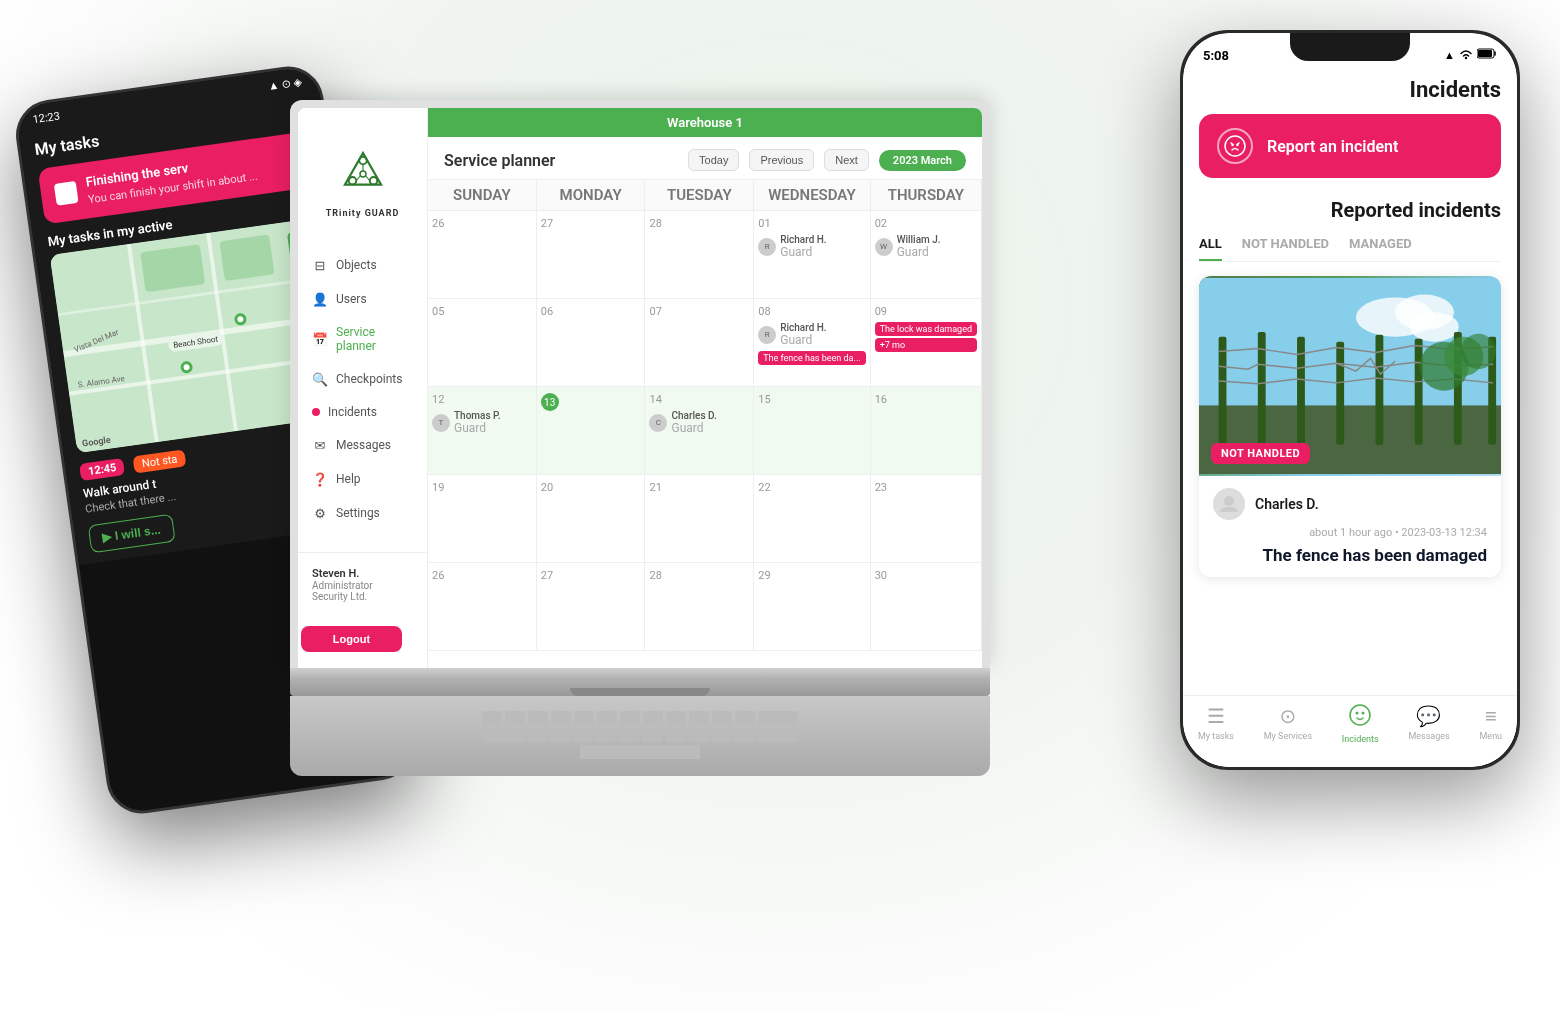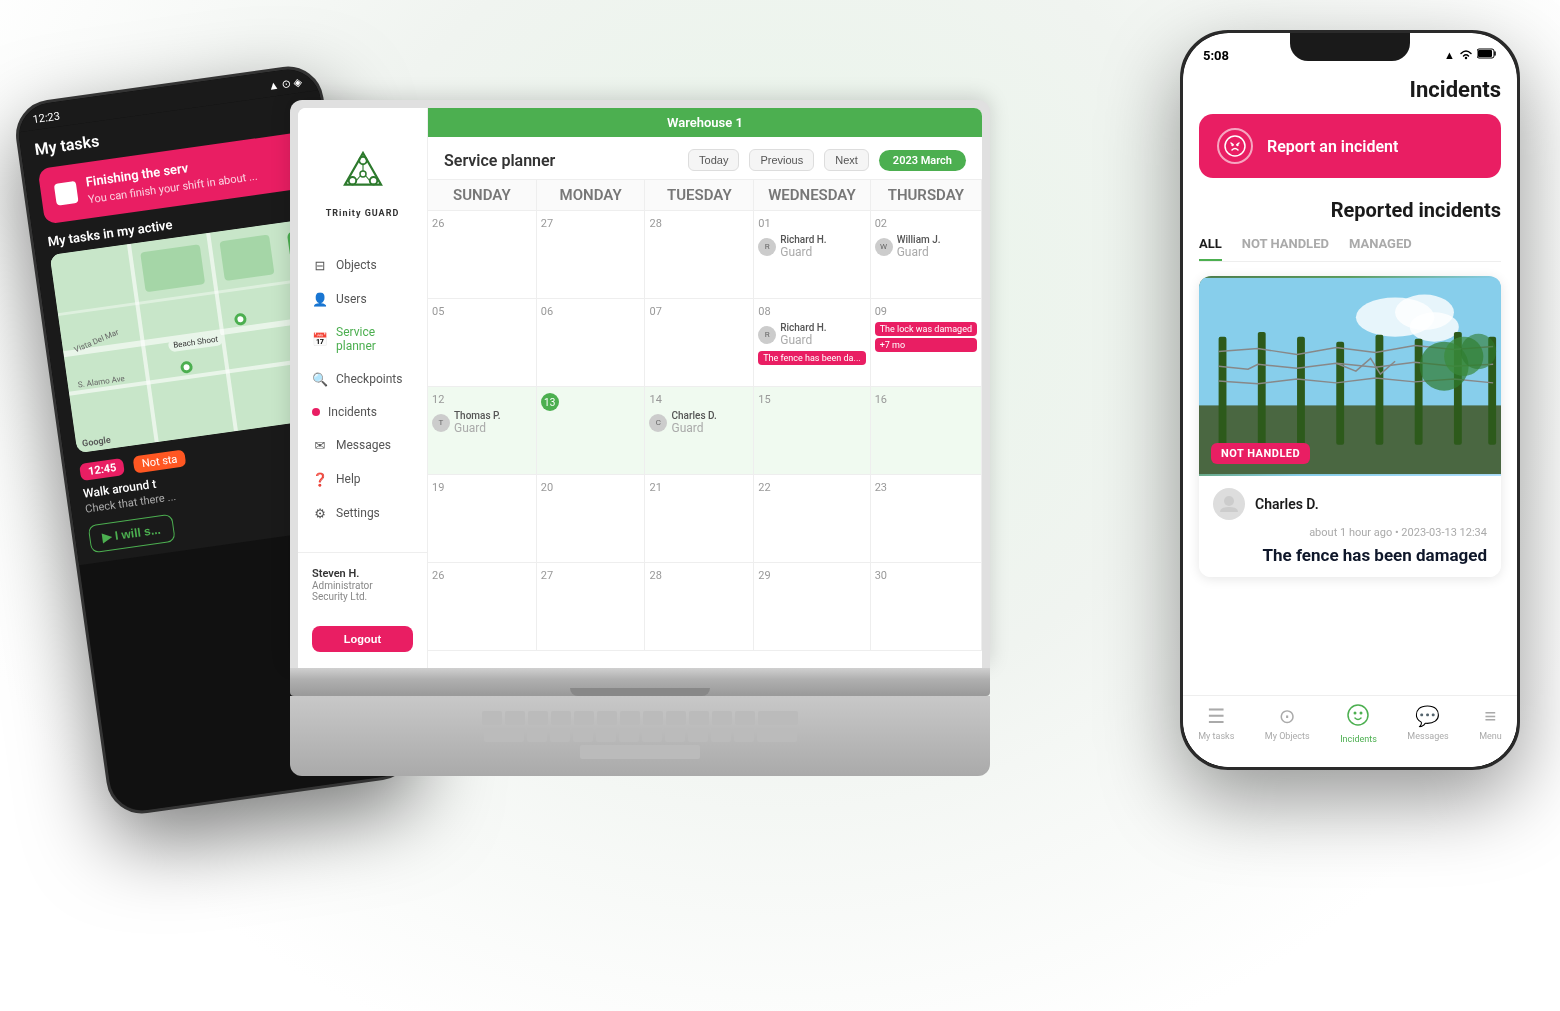--- a/index.html
+++ b/index.html
@@ -290,21 +290,21 @@
     .sidebar-user-name {
       font-size: 11px;
       font-weight: 600;
       color: #333;
     }
     .sidebar-user-role {
       font-size: 10px;
       color: #888;
     }
     .logout-btn {
-      margin: 10px 14px 0;
+      margin: 10px 3px 0;
       background: #e91e63;
       color: white;
       border: none;
       border-radius: 8px;
       padding: 7px 14px;
       font-size: 11px;
       font-weight: 600;
       cursor: pointer;
       width: calc(100% - 28px);
     }
@@ -1064,21 +1064,21 @@
       </div>
     </div>
 
     <div class="iphone-tabbar">
       <div class="tabbar-item">
         <span class="tabbar-icon">☰</span>
         <span class="tabbar-label">My tasks</span>
       </div>
       <div class="tabbar-item">
         <span class="tabbar-icon">⊙</span>
-        <span class="tabbar-label">My Objects</span>
+        <span class="tabbar-label">My Services</span>
       </div>
       <div class="tabbar-item">
         <span class="tabbar-icon active">
           <svg width="22" height="22" viewBox="0 0 22 22">
             <circle cx="11" cy="11" r="10" fill="none" stroke="#4caf50" stroke-width="1.5"></circle>
             <circle cx="8" cy="9" r="1.5" fill="#4caf50"></circle>
             <circle cx="14" cy="9" r="1.5" fill="#4caf50"></circle>
             <path d="M8 14 Q11 17 14 14" stroke="#4caf50" stroke-width="1.5" fill="none" stroke-linecap="round"></path>
           </svg>
         </span>

